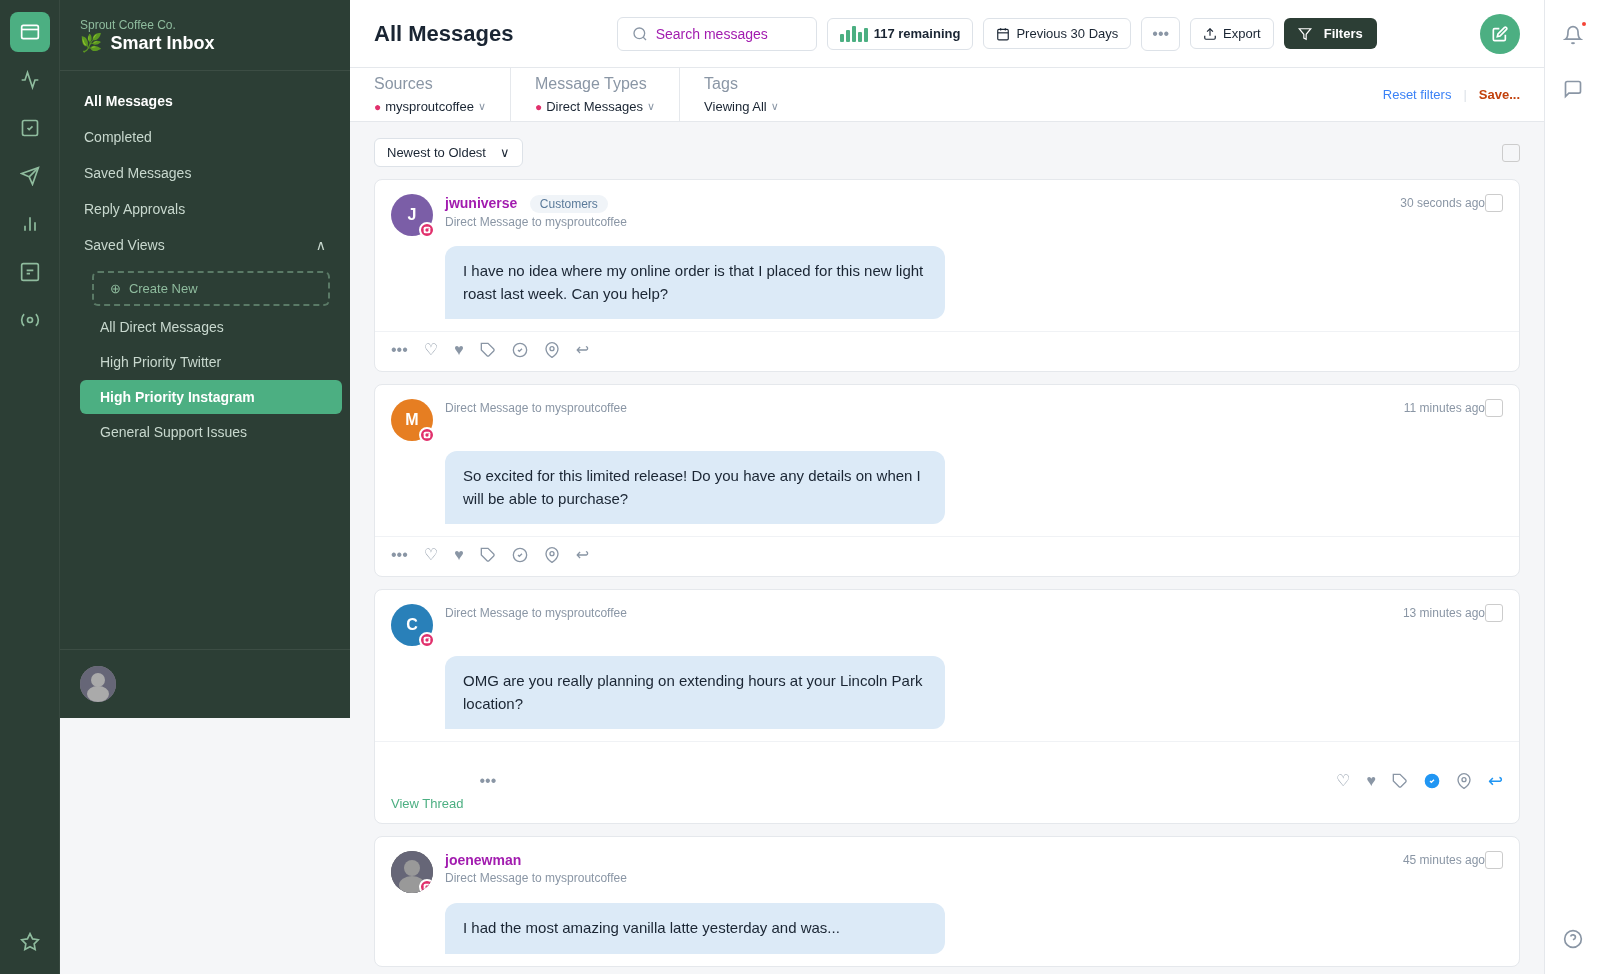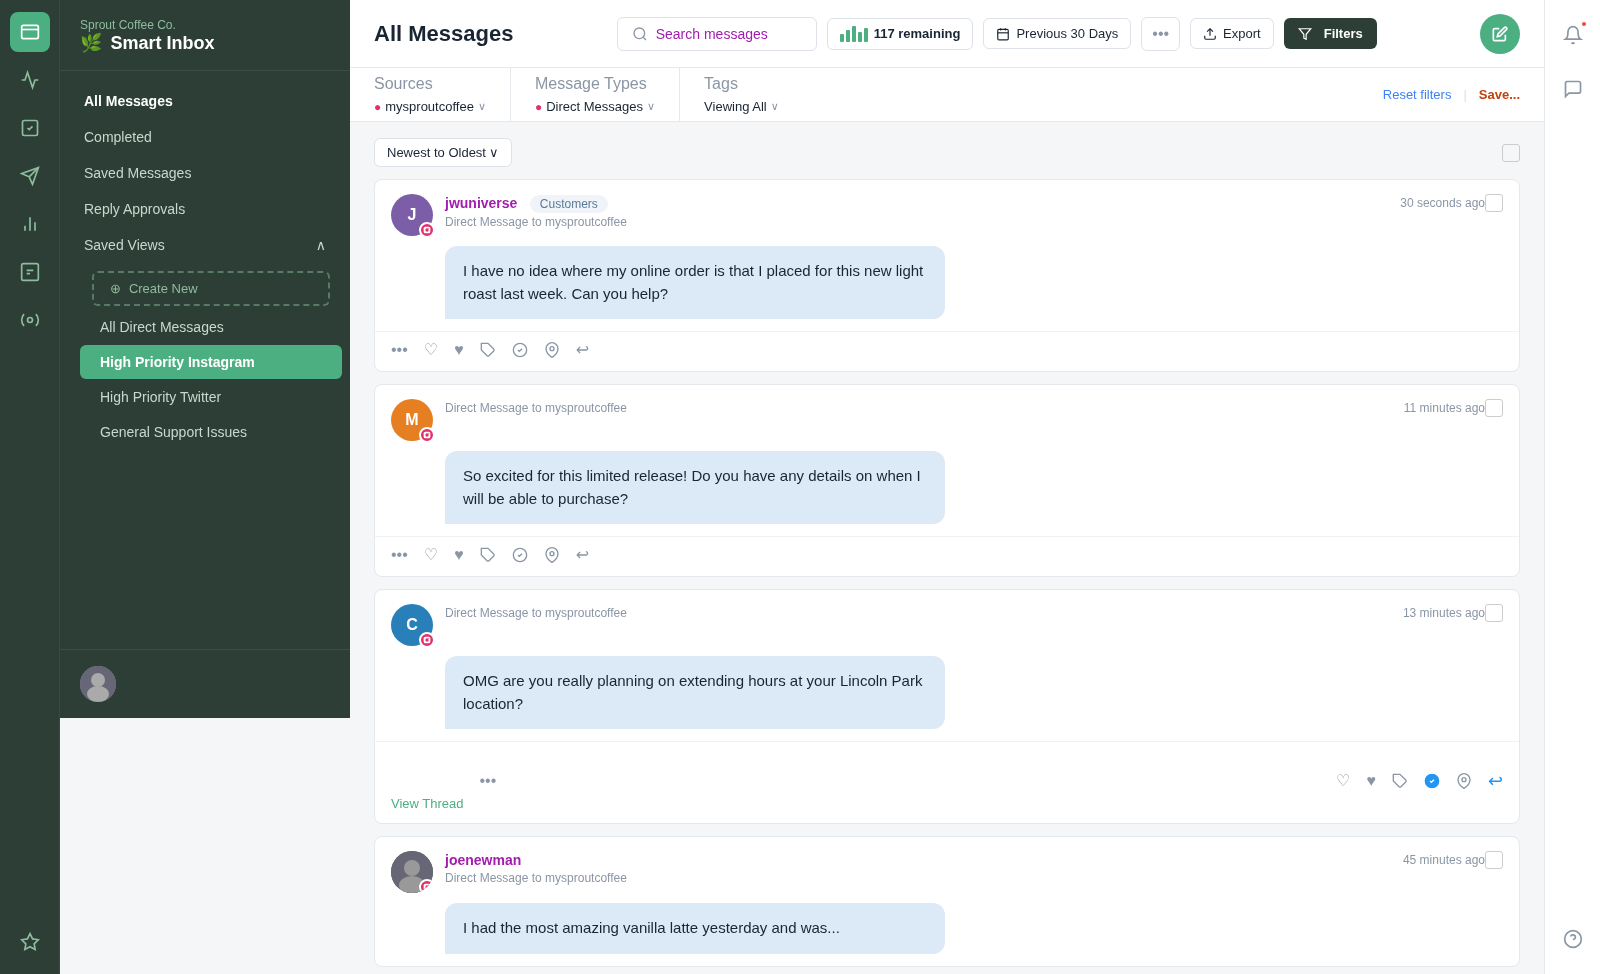--- a/index.html
+++ b/index.html
@@ -279,21 +279,21 @@
     
     .sort-bar {
       display: flex;
       align-items: center;
       justify-content: space-between;
       margin-bottom: 12px;
     }
     .sort-select {
       display: flex;
       align-items: center;
-      gap: 3px;
+      gap: 14px;
       border: 1.5px solid #dde2e8;
       border-radius: 6px;
       padding: 6px 12px;
       background: #fff;
       font-size: 13px;
       color: #1a2533;
       cursor: pointer;
     }
     .select-all-check {
       width: 18px; height: 18px;
@@ -519,22 +519,22 @@
       <span>Saved Views</span>
       <span>∧</span>
     </div>
 
     <div class="saved-views-children">
       <div class="create-new-btn">
         <span>⊕</span>
         <span>Create New</span>
       </div>
       <div class="sub-nav-item">All Direct Messages</div>
+      <div class="sub-nav-item">High Priority Twitter</div>
       <div class="sub-nav-item active">High Priority Instagram</div>
-      <div class="sub-nav-item">High Priority Twitter</div>
       <div class="sub-nav-item">General Support Issues</div>
     </div>
   </nav>
 
   <div class="sidebar-bottom">
     <div class="avatar-circle" style="background:#888; width:36px; height:36px; border-radius:50%; overflow:hidden;">
       <svg width="36" height="36" viewBox="0 0 36 36">
           <rect width="36" height="36" fill="#667"></rect>
           <circle cx="18" cy="14" r="7" fill="#aaa"></circle>
           <ellipse cx="18" cy="28" rx="11" ry="8" fill="#aaa"></ellipse>

